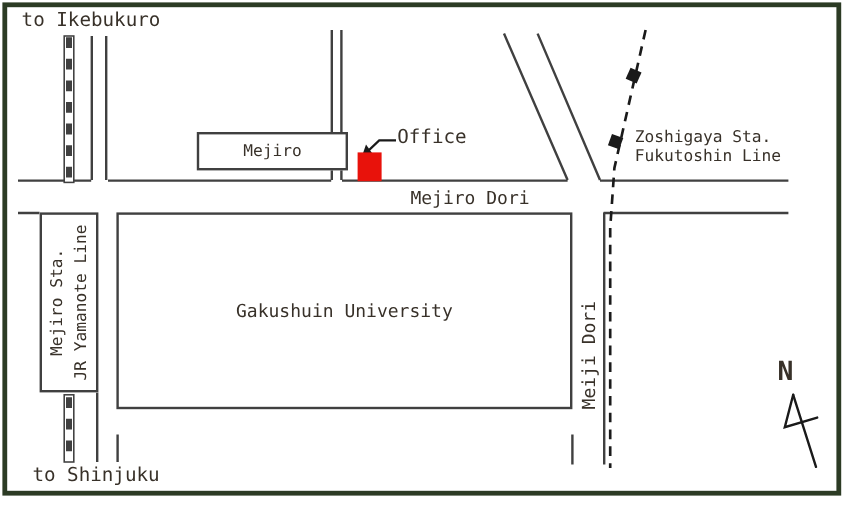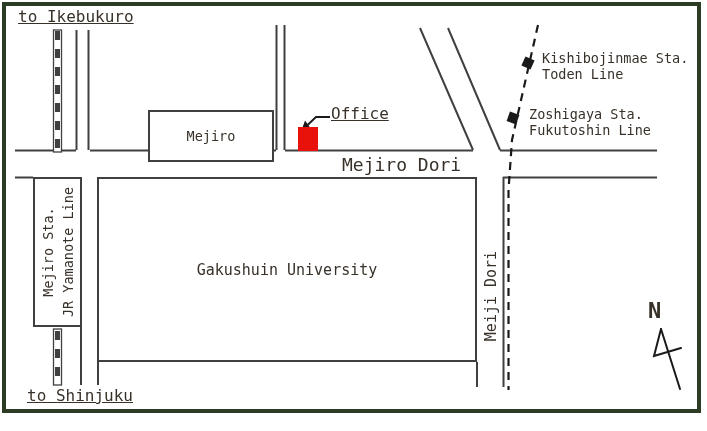--- a/index.html
+++ b/index.html
@@ -11,32 +11,32 @@
   .frame{
     position:absolute;left:2px;top:2px;width:699px;height:411px;
     border:4px solid #2c3b24;box-sizing:border-box;pointer-events:none;z-index:5;
   }
   svg.layer{position:absolute;left:0;top:0;z-index:1;}
   .box{
     position:absolute;background:#ffffff;border:2px solid #404040;box-sizing:border-box;
     display:flex;align-items:center;justify-content:center;text-align:center;z-index:2;
   }
   .label{position:absolute;white-space:pre;z-index:3;line-height:16px;}
-  .f16{font-size:16px;text-decoration:underline;}
-  .f15{font-size:18px;}
+  .f16{font-size:16px;}
+  .f15{font-size:15px;}
   .f13{font-size:13.5px;}
-  .police-box{left:148px;top:110px;width:126px;height:52px;}
+  .police-box{left:164px;top:110px;width:126px;height:32px;}
   .police-box .inner{font-size:13.5px;line-height:17px;}
   .station-box{left:33px;top:177px;width:49px;height:150px;}
   .station-box .rot{
     position:absolute;left:50%;top:50%;width:150px;
     transform:translate(-50%,-50%) rotate(-90deg);
     text-align:center;font-size:13.5px;line-height:20px;white-space:pre;
   }
-  .univ-box{left:97px;top:177px;width:380px;height:185px;}
+  .univ-box{left:97px;top:177px;width:380px;height:164px;}
   .univ-box .inner{font-size:15px;}
   .meiji-wrap{position:absolute;left:479px;top:190px;width:24px;height:212px;z-index:3;}
   .meiji-wrap .rot{
     position:absolute;left:50%;top:50%;width:212px;
     transform:translate(-50%,-50%) rotate(-90deg);
     text-align:center;font-size:15px;white-space:pre;
   }
   .two-line{line-height:16px;}
   .compass-n{position:absolute;left:648px;top:298px;font-size:22px;font-weight:bold;z-index:3;}
 </style>
@@ -109,21 +109,20 @@
   </div>
 
   <div class="label f16" style="left:18px;top:9px;">to Ikebukuro</div>
 
   <div class="label f16" style="left:27px;top:388px;">to Shinjuku</div>
 
   <div class="label f16" style="left:331px;top:106px;text-align:center;">Office</div>
 
   <div class="label f15" style="left:342px;top:157px;">Mejiro Dori</div>
 
-  <div class="label f13 two-line" style="left:542px;top:50px;"><span>Kishibojinmae Sta.</span><br><span>Toden Line</span></div>
 
   <div class="label f13 two-line" style="left:529px;top:106px;"><span>Zoshigaya Sta.</span><br><span>Fukutoshin Line</span></div>
 
   <div class="meiji-wrap">
     <div class="rot">Meiji Dori</div>
   </div>
 
   <div class="compass-n">N</div>
 
 </div>

